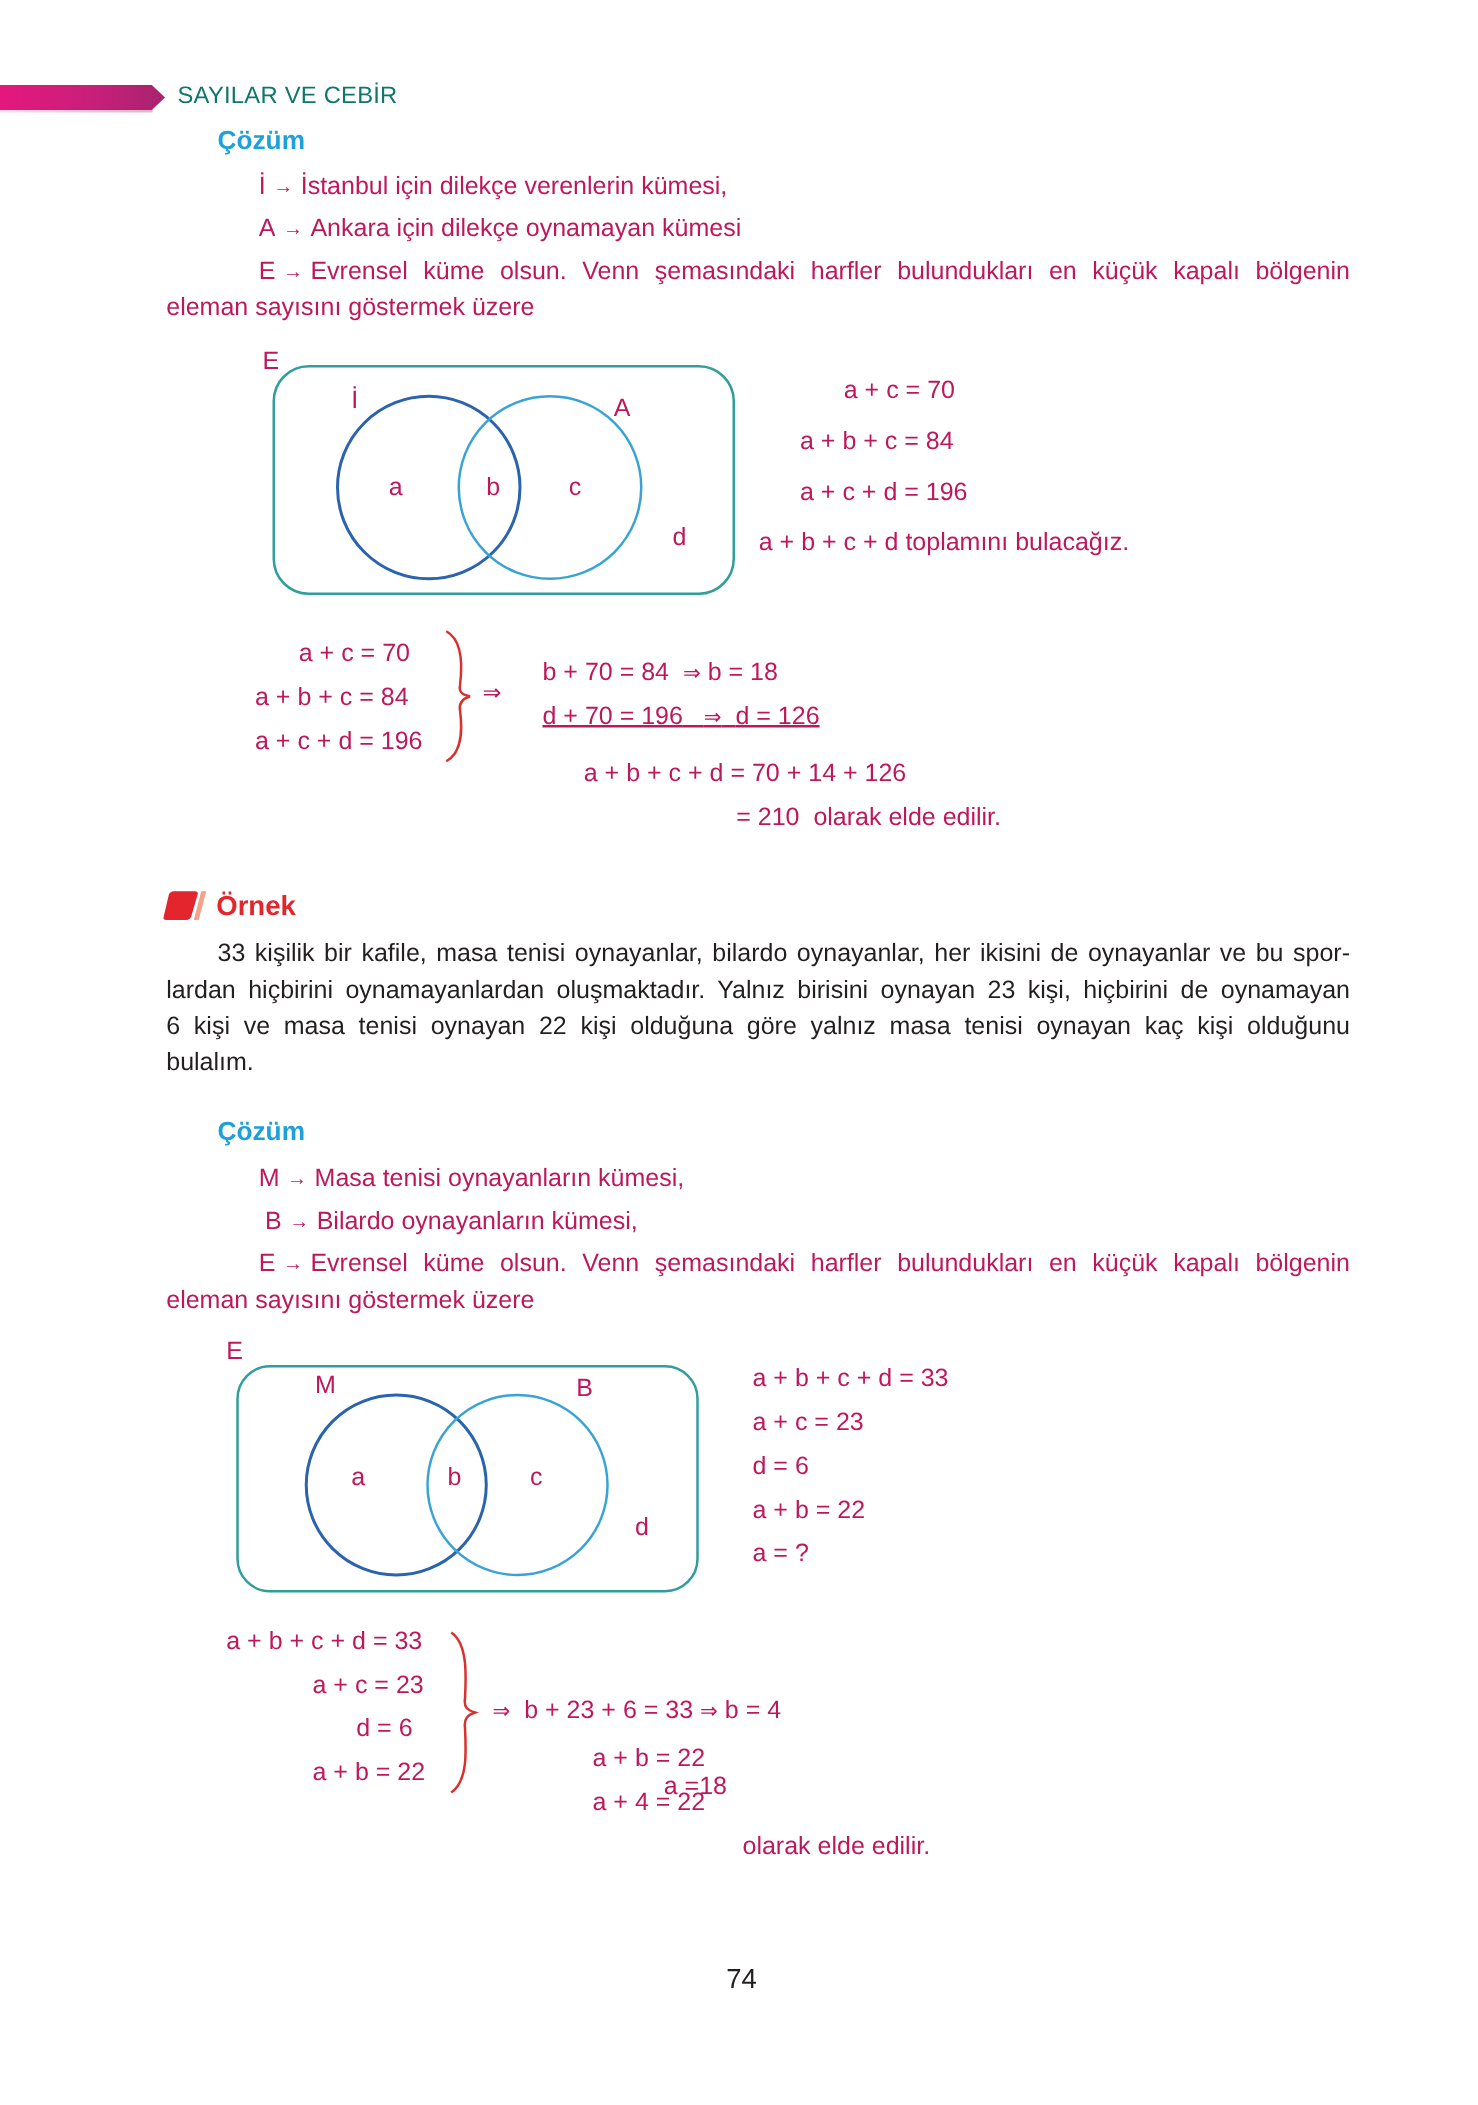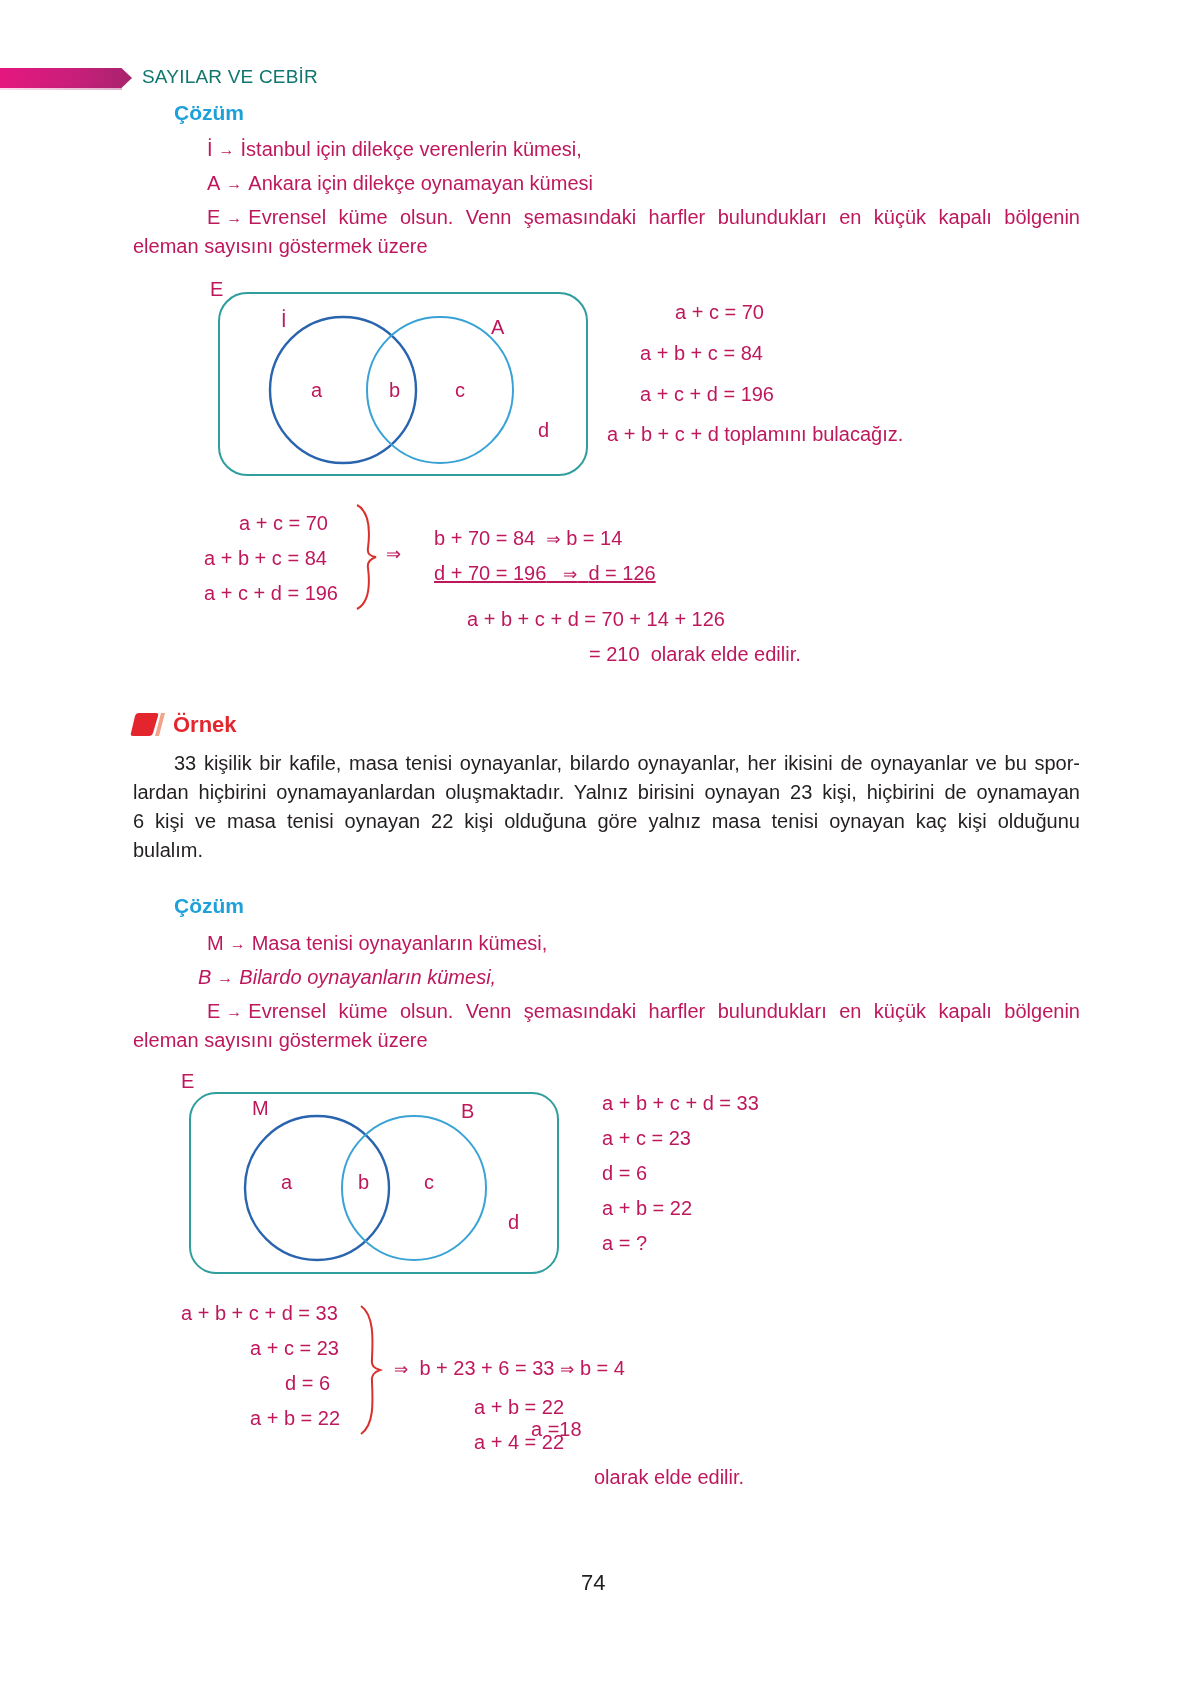--- a/index.html
+++ b/index.html
@@ -78,21 +78,21 @@
 <div class="abs txt" style="left:607px; top:423px;">a + b + c + d toplamını bulacağız.</div>
 
 <div class="abs txt" style="left:239px; top:512px;">a + c =  70</div>
 <div class="abs txt" style="left:204px; top:547px;">a + b + c = 84</div>
 <div class="abs txt" style="left:204px; top:582px;">a + c + d = 196</div>
 <svg class="abs" style="left:354px; top:502px;" width="30" height="110">
   <path d="M3 3 C16 10 16 30 14 46 C13 52 16 54 22 55 C16 57 13 60 14 66 C16 82 16 100 3 107" fill="none" stroke="#d9322e" stroke-width="2"></path>
 </svg>
 <div class="abs txt" style="left:386px; top:543px; font-size:18px;">⇒</div>
 <div class="abs txt" style="left:434px; top:527px;">
-  <span>b + 70 = 84</span>&nbsp;&nbsp;<span style="font-size:17px;">⇒</span>&nbsp;<span>b = 14</span>
+  <span>b + 70 = 84</span>&nbsp;&nbsp;<span style="font-size:17px;">⇒</span>&nbsp;<span>b = 18</span>
 </div>
 <div class="abs txt" style="left:434px; top:562px;text-decoration:underline;">
   <span>d + 70 = 196</span>&nbsp;&nbsp;&nbsp;<span style="font-size:17px;">⇒</span>&nbsp;&nbsp;<span>d = 126</span>
 </div>
 <div class="abs txt" style="left:467px; top:608px;">a + b + c + d = 70 + 14 + 126</div>
 <div class="abs txt" style="left:589px; top:643px; white-space:pre;">= 210  olarak elde edilir.</div>
 
 <svg class="abs" style="left:130px; top:711px;" width="40" height="26">
   <path d="M6 2 H26 Q29 2 28 5 L23 22 Q22 25 19 25 H3 Q0 25 1 22 L5 5 Q6 2 9 2 Z" fill="#e3262d"></path>
   <path d="M31 2 L35 2 L29 25 L25 25 Z" fill="#f2a38a"></path>
@@ -104,21 +104,21 @@
   <div style="text-align:justify; text-align-last:justify;">lardan hiçbirini oynamayanlardan oluşmaktadır. Yalnız birisini oynayan 23 kişi, hiçbirini de oynamayan</div>
   <div style="text-align:justify; text-align-last:justify;">6 kişi ve masa tenisi oynayan 22 kişi olduğuna göre yalnız masa tenisi oynayan kaç kişi olduğunu</div>
   <div>bulalım.</div>
 </div>
 
 <div class="abs cozum" style="left:174px; top:894px;">Çözüm</div>
 
 <div class="abs txt" style="left:207px; top:932px;">
   <span>M</span><span class="arrow">→</span><span>Masa tenisi oynayanların kümesi,</span>
 </div>
-<div class="abs txt" style="left:198px; top:966px;font-style:italic;">
+<div class="abs txt" style="left:212px; top:966px;">
   <span>B</span><span class="arrow">→</span><span>Bilardo oynayanların kümesi,</span>
 </div>
 <div class="abs txt" style="left:207px; top:1000px; width:873px; text-align:justify; text-align-last:justify;">
   <span>E</span><span class="arrow">→</span><span>Evrensel küme olsun. Venn şemasındaki harfler bulundukları en küçük kapalı bölgenin</span>
 </div>
 <div class="abs txt" style="left:133px; top:1029px;">eleman sayısını göstermek üzere</div>
 
 <svg class="abs" style="left:170px; top:1060px;" width="400" height="220">
   <rect x="20" y="33" width="368" height="180" rx="26" ry="26" fill="none" stroke="#2f9e9c" stroke-width="2"></rect>
   <circle cx="147" cy="128" r="72" fill="none" stroke="#2a64ae" stroke-width="2.4"></circle>

